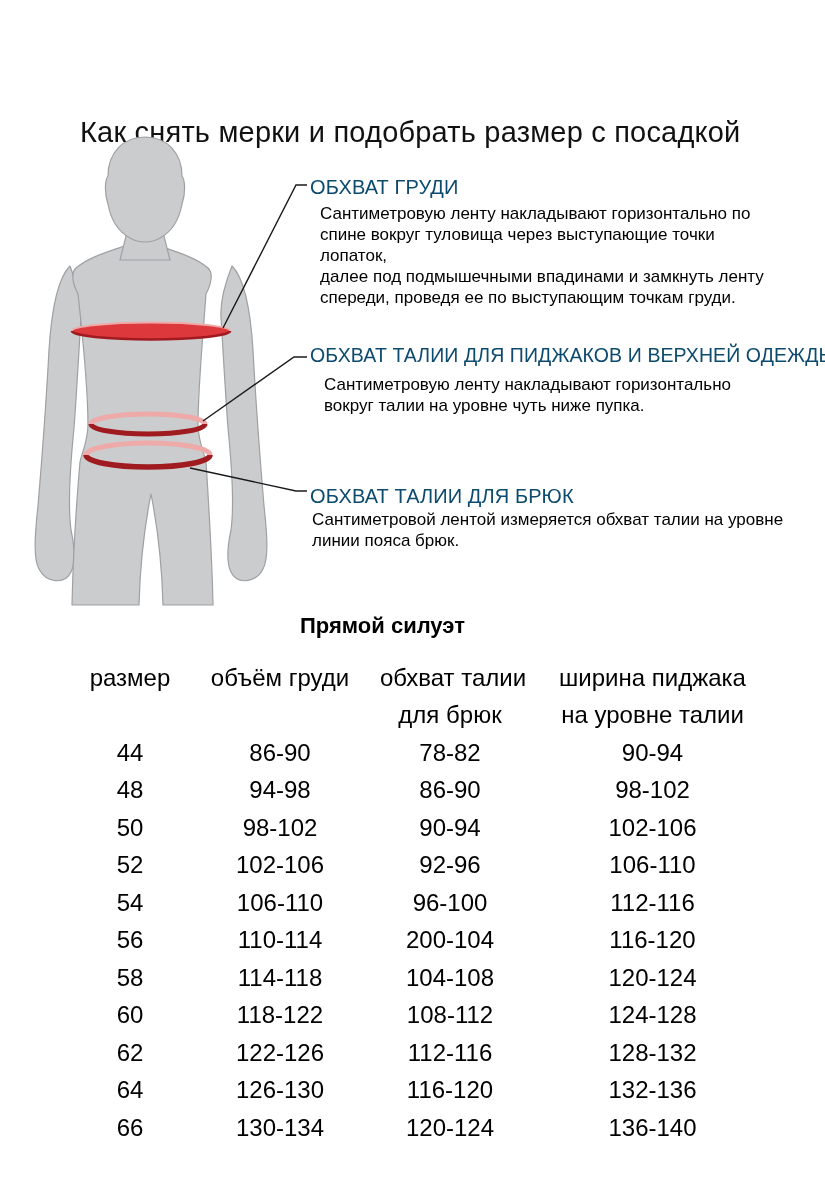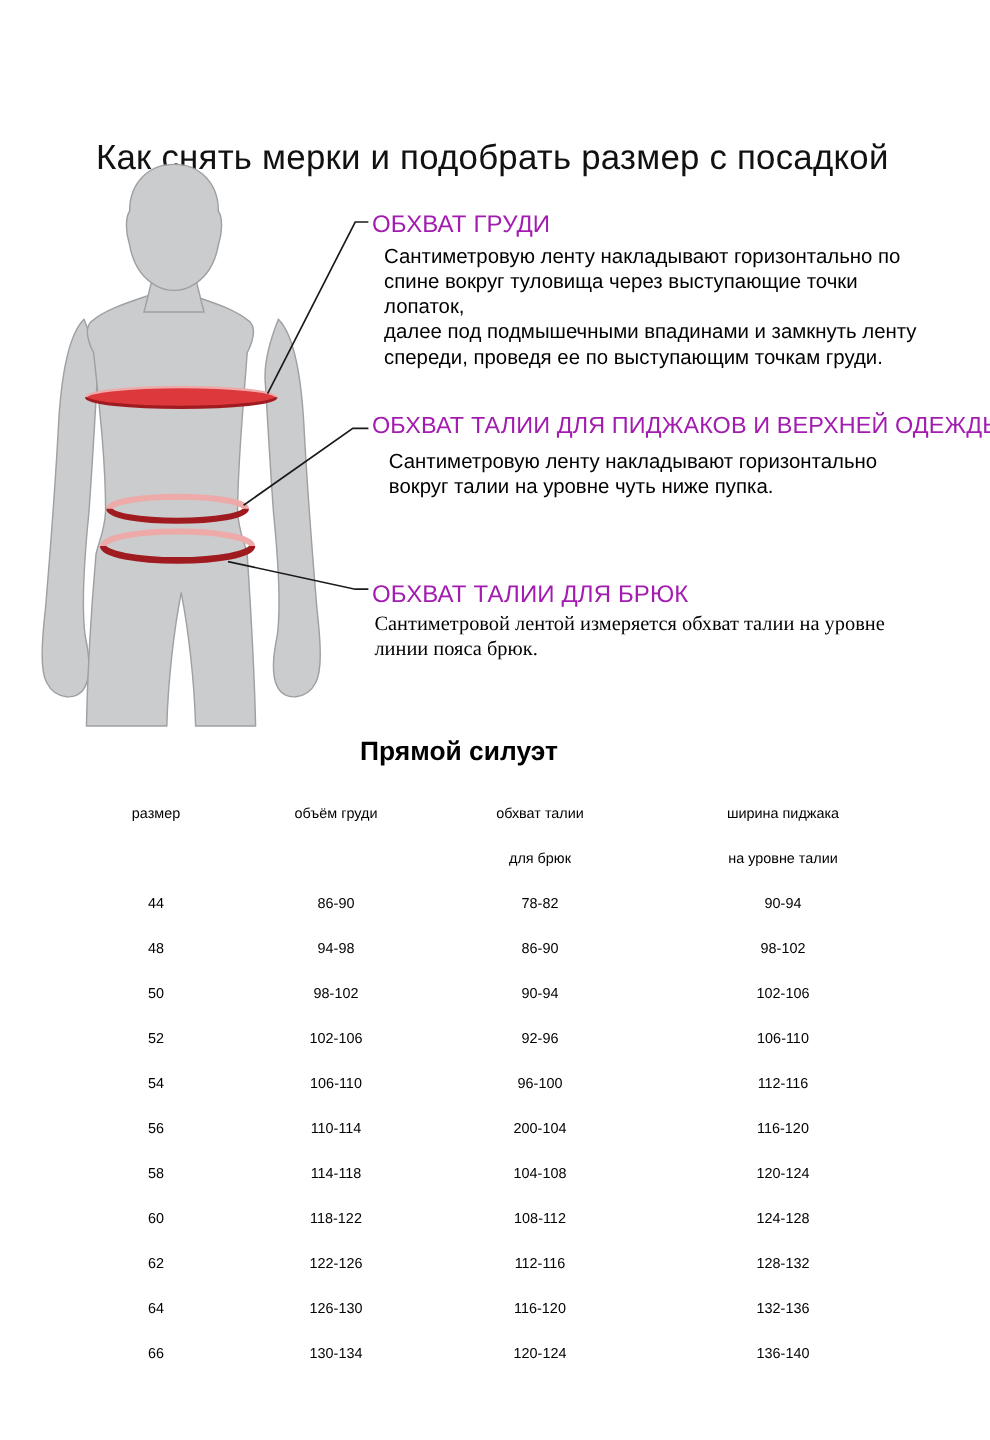--- a/index.html
+++ b/index.html
@@ -12,45 +12,45 @@
     overflow:hidden;
   }
   .abs{position:absolute;}
   .page-title{
     left:80px;top:84px;
     font-size:29px;font-weight:400;color:#111;
     white-space:nowrap;letter-spacing:0.2px;margin-top:32px;
   }
   .figure-svg{left:18px;top:128px;width:292px;height:484px;}
   .sect-head{
-    font-size:20px;font-weight:400;color:#a21caf;
+    font-size:20px;font-weight:400;color:#0c4a6e;
     white-space:nowrap;line-height:22px;letter-spacing:0.1px;
   }
   .sect-text{
     font-size:17px;font-weight:400;color:#000;
     line-height:21px;white-space:pre-line;
   }
   .h1{left:310px;top:176px;}
   .p1{left:320px;top:203px;width:450px;}
   .h2{left:310px;top:344px;font-size:19.5px;}
   .p2{left:324px;top:374px;width:430px;}
   .h3{left:310px;top:485px;}
-  .p3{left:312px;top:509px;width:480px;font-family:Liberation Serif, serif;}
+  .p3{left:312px;top:509px;width:480px;}
   .table-title{
     left:0;top:613px;width:765px;text-align:center;
     font-size:22px;font-weight:700;color:#000;
   }
   table.size-table{
     position:absolute;left:80px;top:659px;width:705px;
     border-collapse:collapse;table-layout:fixed;
   }
   table.size-table th, table.size-table td{
     height:37.5px;padding:0;margin:0;
     text-align:center;vertical-align:middle;
-    font-size:12px;font-weight:400;color:#000;
+    font-size:24px;font-weight:400;color:#000;
     white-space:nowrap;
   }
 </style>
 </head>
 <body>
 
 <div>
 
   <div class="abs page-title">Как снять мерки и подобрать размер с посадкой</div>
 

